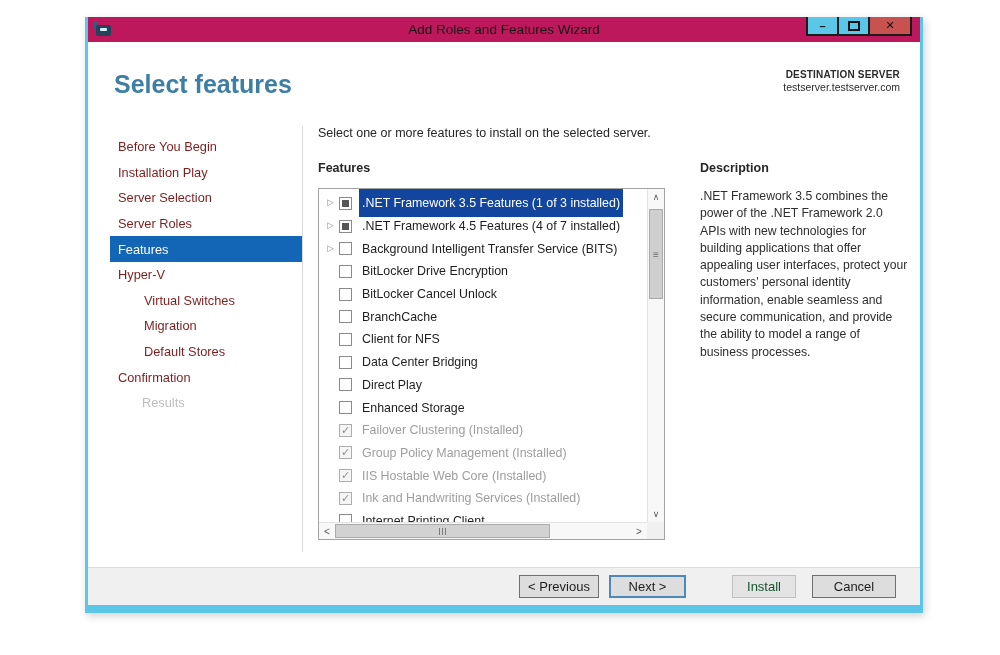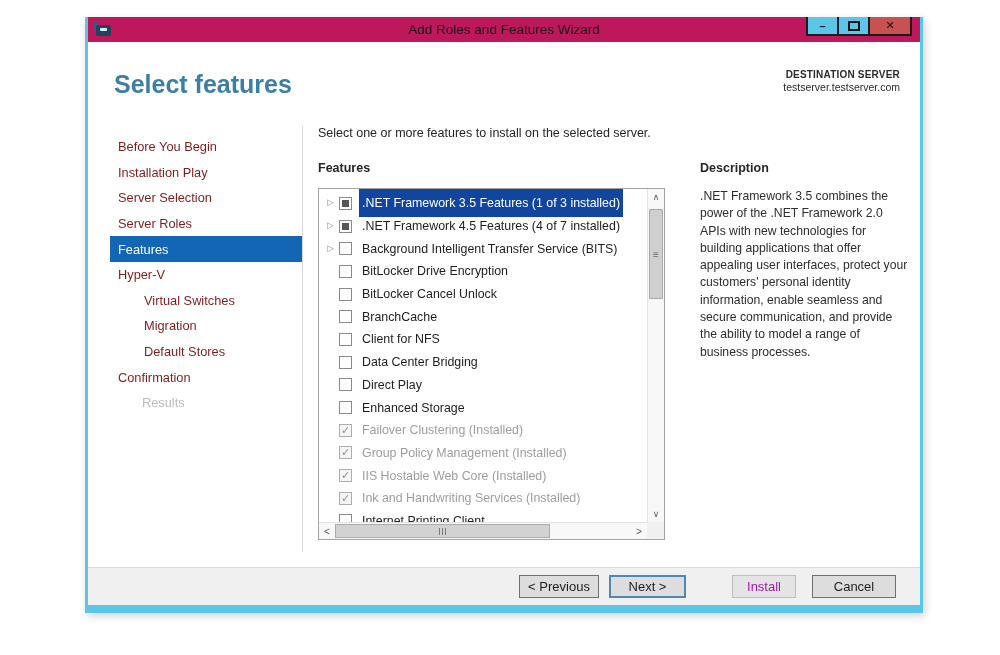--- a/index.html
+++ b/index.html
@@ -85,21 +85,21 @@
     height:38px;background:#F0F0F0;border-top:1px solid #DCDCDC;
     display:flex;align-items:center;justify-content:flex-end;padding-right:24px;box-sizing:border-box;
   }
   .btn{
     height:23px;box-sizing:border-box;background:#DDDDDD;border:1px solid #707070;
     font-size:13px;color:#1d1d1d;display:flex;align-items:center;justify-content:center;
     font-family:inherit;
   }
   .btn.prev{width:80px;margin-right:10px;}
   .btn.next{width:77px;border:2px solid #4D88B8;margin-right:46px;}
-  .btn.install{width:64px;background:#E4E4E4;border-color:#BFBFBF;color:#a21caf;margin-right:16px;}
+  .btn.install{width:64px;background:#E4E4E4;border-color:#BFBFBF;color:#14532d;margin-right:16px;}
   .btn.cancel{width:84px;}
 </style>
 </head>
 <body>
 
 <div class="window">
 
   <div class="titlebar">
     <span class="app-icon">
       <span class="flag"></span>

